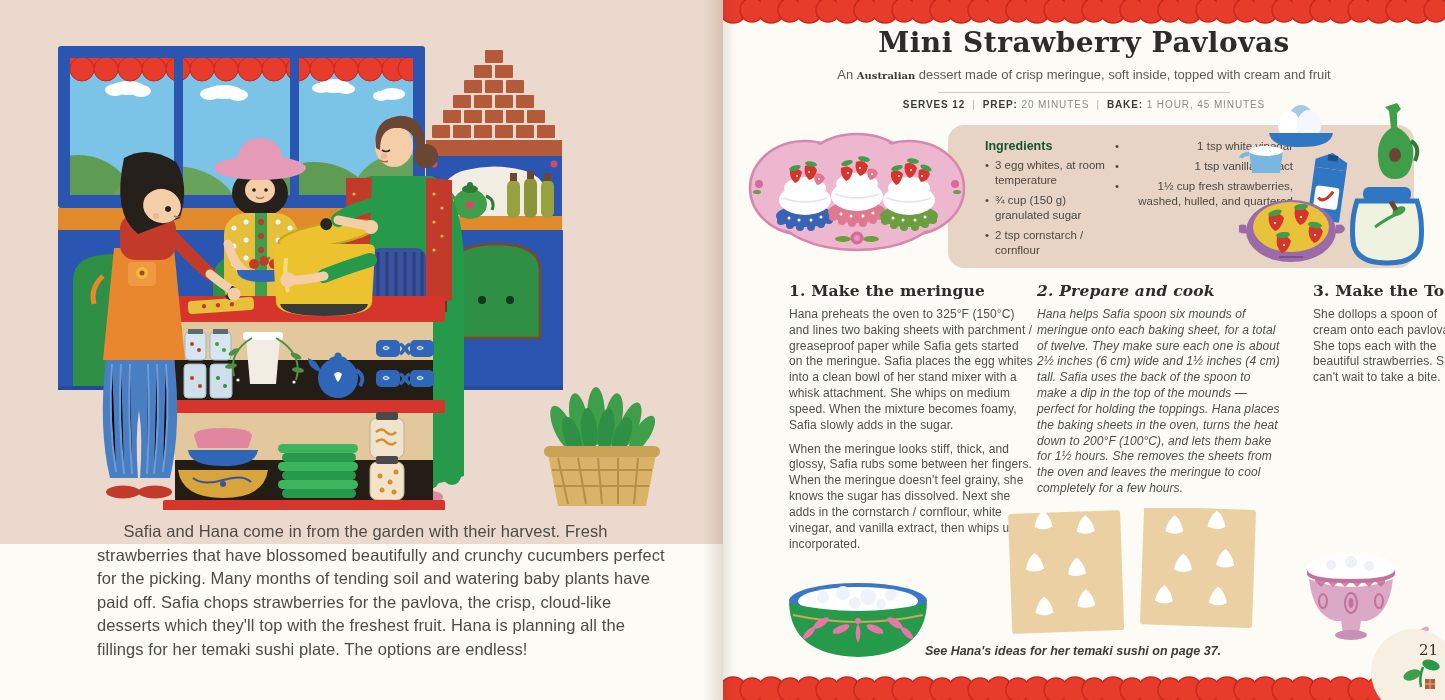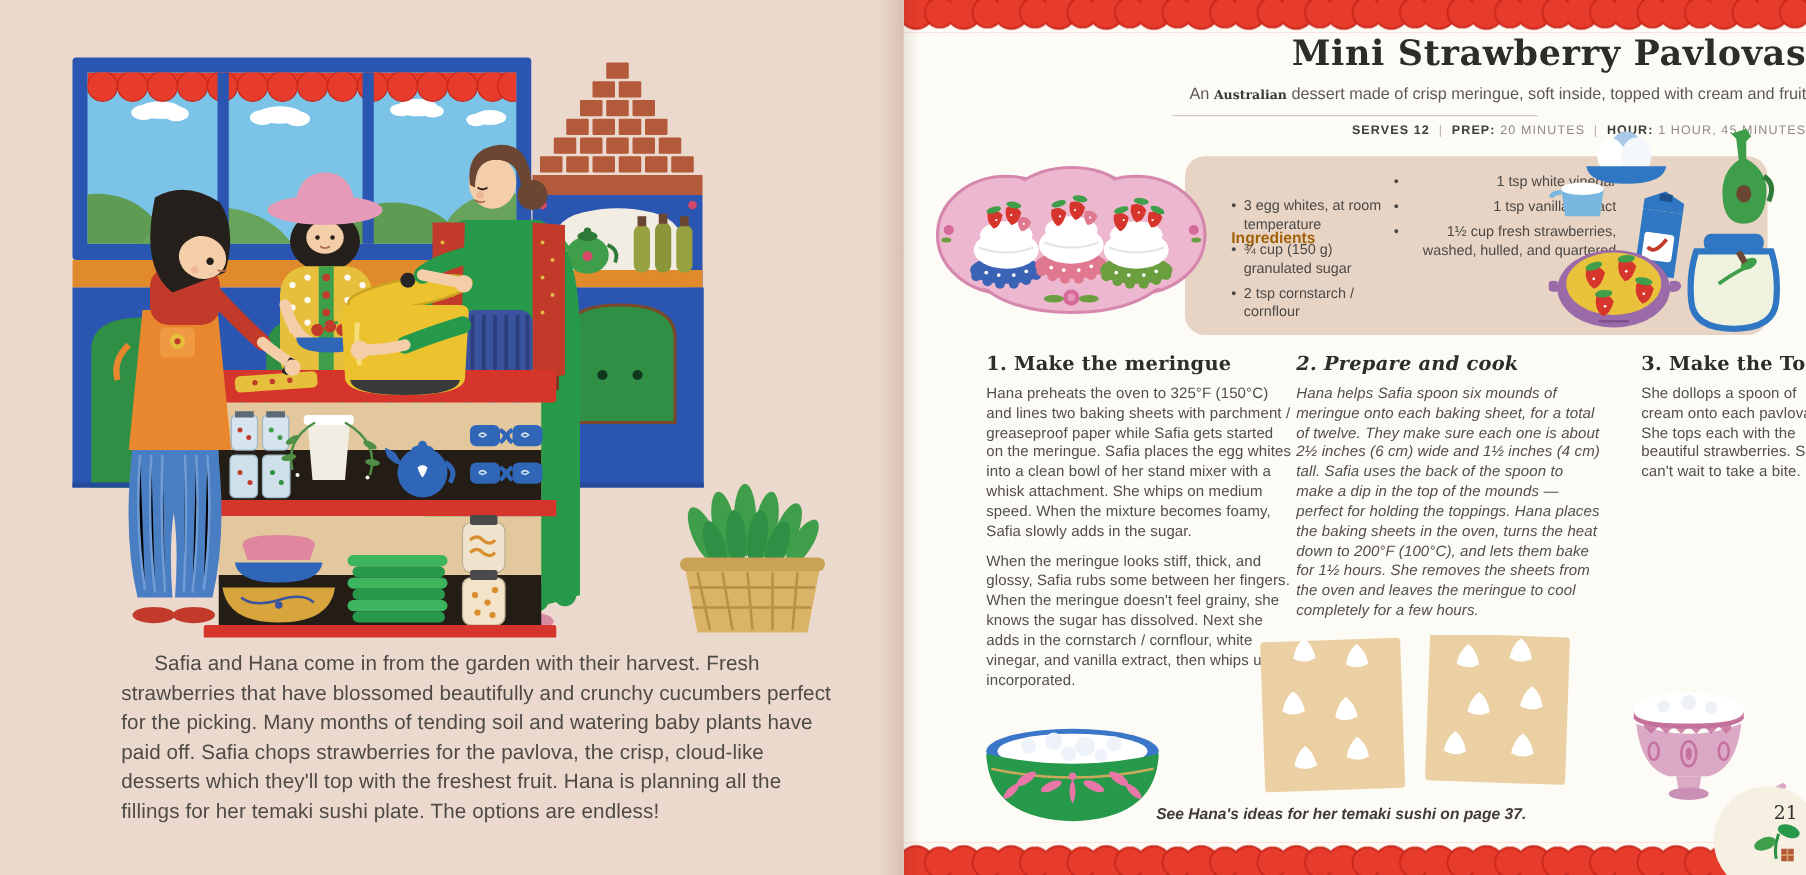--- a/index.html
+++ b/index.html
@@ -1,49 +1,49 @@
 <!DOCTYPE html>
 <html><head>
 <meta charset="utf-8">
 <style>
   * { margin:0; padding:0; box-sizing:border-box; }
   html,body { width:1445px; height:700px; }
   body { font-family:"Liberation Sans", sans-serif; background:#fff; }
   #spread { position:relative; width:1445px; height:700px; overflow:hidden; background:#fdfbf5; }
 
   
-  #left-page { position:absolute; left:0; top:0; width:723px; height:700px; background:#ecd9ce; }
+  #left-page { position:absolute; left:0; top:0; width:723px; height:544px; background:#ecd9ce; }
   #left-illustration { position:absolute; left:28px; top:8px; width:648px; height:502px; }
   #story-text { position:absolute; left:97px; top:520px; width:578px;
     font-size:16.5px; line-height:1.43; color:#4e4a46; text-indent:1.6em; letter-spacing:.1px; }
 
   #gutter { position:absolute; left:703px; top:0; width:20px; height:700px;
     background:linear-gradient(to right, rgba(120,80,55,0), rgba(120,80,55,.18)); }
   #gutter-r { position:absolute; left:723px; top:0; width:12px; height:700px;
     background:linear-gradient(to right, rgba(60,40,25,.10), rgba(60,40,25,0)); }
 
   
   #right-page { position:absolute; left:723px; top:0; width:722px; height:700px; background:#fdfbf5; }
   .scallop { position:absolute; left:0; width:722px; height:26px; }
   #scallop-top { top:0; }
   #scallop-bottom { bottom:0; }
 
-  #recipe-header { position:absolute; left:0; top:26px; width:722px; text-align:right; }
+  #recipe-header { position:absolute; left:0; top:26px; width:722px; text-align:center; }
   #recipe-title { font-family:"DejaVu Serif", serif; font-weight:bold; font-size:28px;
     color:#2e2c2a; letter-spacing:.5px; }
   #recipe-subtitle { margin-top:8px; font-size:13px; color:#5c5955; }
   #recipe-subtitle .slab { font-family:"DejaVu Serif", serif; font-weight:bold; font-size:10px; color:#3a3836; }
   #meta-rule { width:292px; height:1px; background:#cfcac3; margin:10px auto 6px auto; }
   #recipe-meta { font-size:10px; letter-spacing:.9px; color:#8f8a84; }
   #recipe-meta b { color:#3d3b38; font-weight:bold; }
   #recipe-meta .sep { color:#b5b0a8; margin:0 7px; }
 
   #ingredients-panel { position:absolute; left:225px; top:125px; width:466px; height:143px;
     background:#e8d4c5; border-radius:16px; }
-  #ingredients-heading { position:absolute; left:262px; top:139px; font-size:12.5px; font-weight:bold; color:#a16207;margin-top:44px; }
+  #ingredients-heading { position:absolute; left:262px; top:139px; font-size:12.5px; font-weight:bold; color:#14532d; }
   .ing-col { position:absolute; list-style:none; font-size:11.5px; line-height:1.3; color:#4b4845; }
   #ing-col1 { left:262px; top:158px; width:128px; }
   #ing-col2 { left:392px; top:139px; width:178px;text-align:right; }
   .ing-col li { position:relative; padding-left:10px; margin-bottom:5px; }
   .ing-col li::before { content:"•"; position:absolute; left:0; top:0; color:#4b4845; }
 
   #pavlova-tray-svg { position:absolute; left:22px; top:126px; width:224px; height:134px; }
   #ingredient-items-svg { position:absolute; left:516px; top:99px; width:192px; height:170px; }
 
   .step { position:absolute; top:281px;margin-left:34px; }
@@ -477,21 +477,21 @@
     <div id="recipe-header">
       <div id="recipe-title">Mini Strawberry Pavlovas</div>
       <div id="recipe-subtitle">
         <span>An</span>
         <span class="slab">Australian</span>
         <span>dessert made of crisp meringue, soft inside, topped with cream and fruit</span>
       </div>
       <div id="meta-rule"></div>
       <div id="recipe-meta">
         <b>SERVES 12</b><span class="sep">|</span><b>PREP:</b>
-        <span>20 MINUTES</span><span class="sep">|</span><b>HOUR:</b>
+        <span>20 MINUTES</span><span class="sep">|</span><b>BAKE:</b>
         <span>1 HOUR, 45 MINUTES</span>
       </div>
     </div>
 
     <div id="ingredients-panel"></div>
     <div id="ingredients-heading">Ingredients</div>
     <ul id="ing-col1" class="ing-col">
       <li>3 egg whites, at room temperature</li>
       <li>¾ cup (150 g) granulated sugar</li>
       <li>2 tsp cornstarch / cornflour</li>

